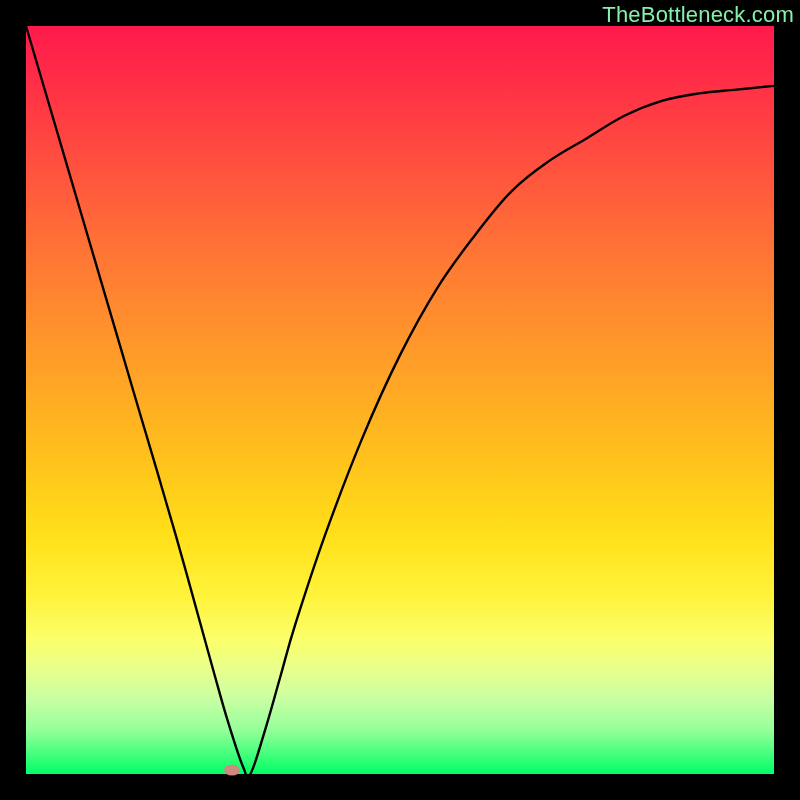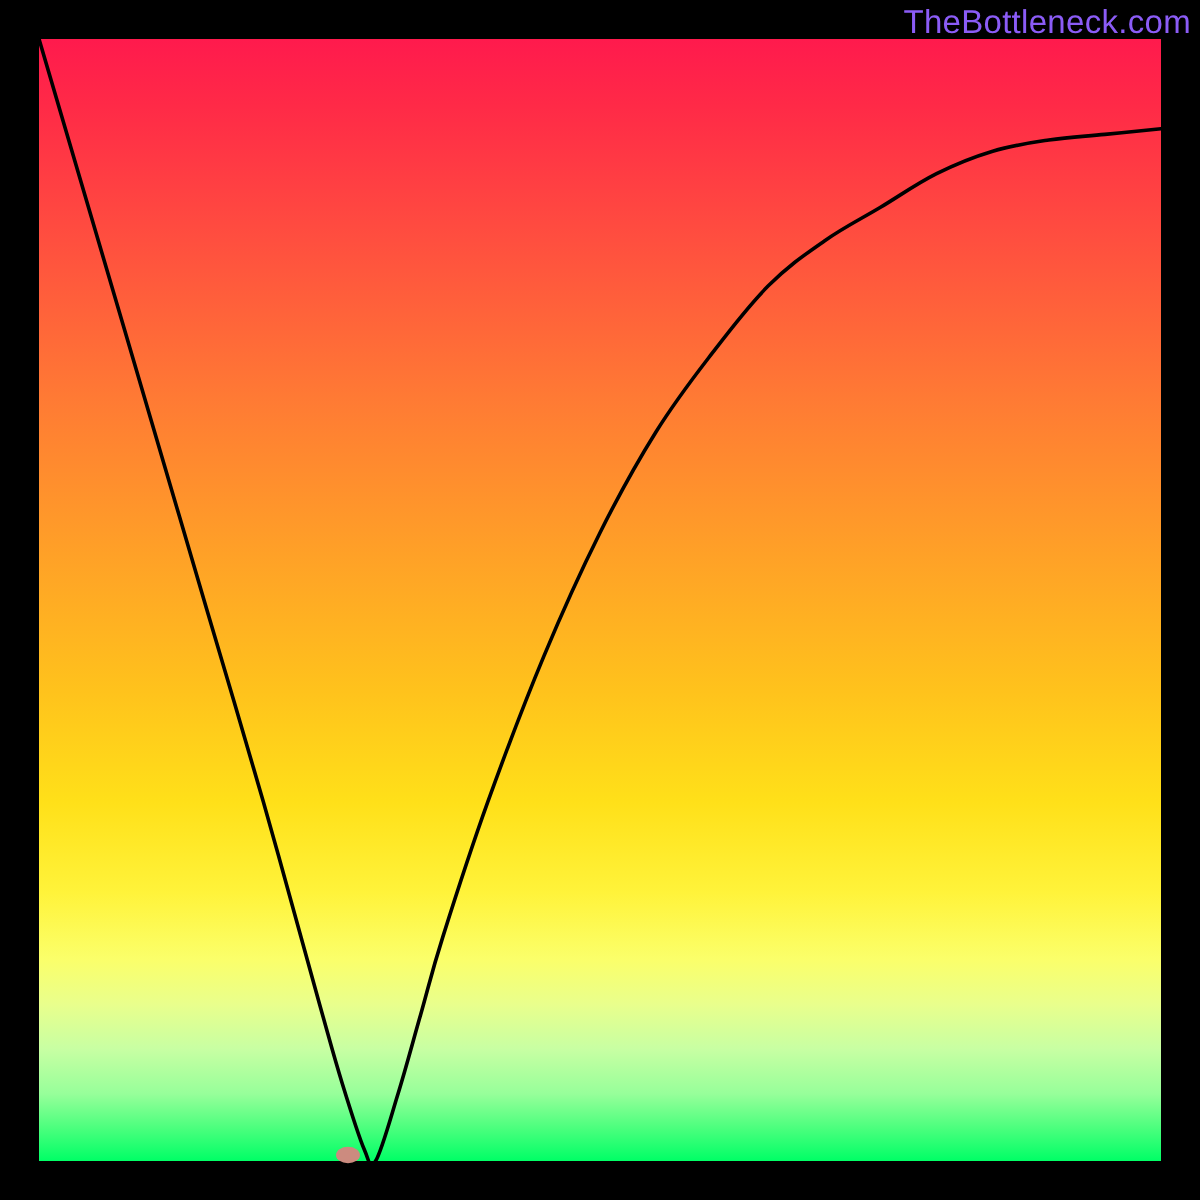--- a/index.html
+++ b/index.html
@@ -40,21 +40,21 @@
       #4dff7e 97%,
       #00ff66 100%
     );
   }
   .watermark {
     position: absolute;
     top: 2px;
     right: 6px;
     font-size: 22px;
     font-weight: 500;
-    color: #8b5cf6;
+    color: #86efac;
     letter-spacing: 0.2px;
     user-select: none;
   }
   svg.curve {
     position: absolute;
     left: 0;
     top: 0;
     width: 748px;
     height: 748px;
     overflow: visible;

